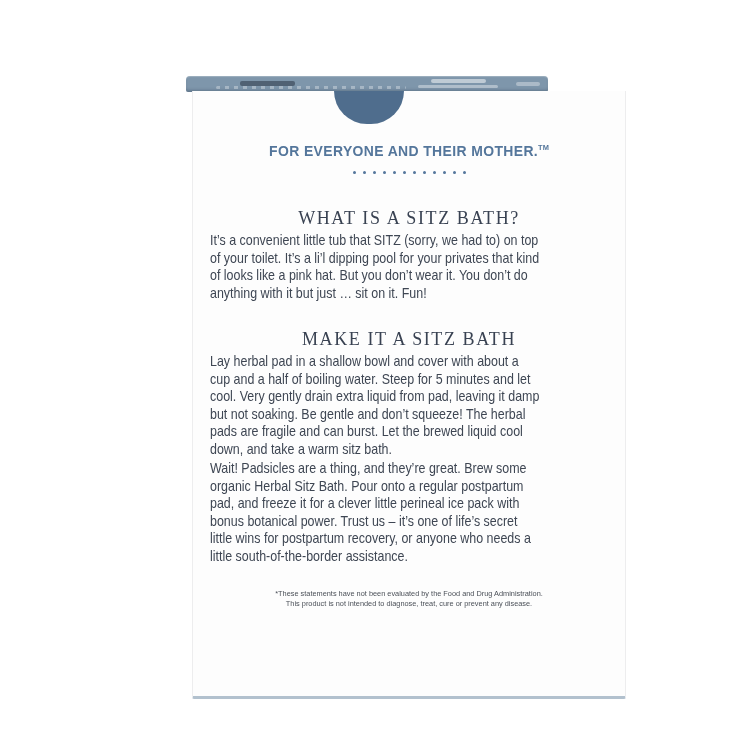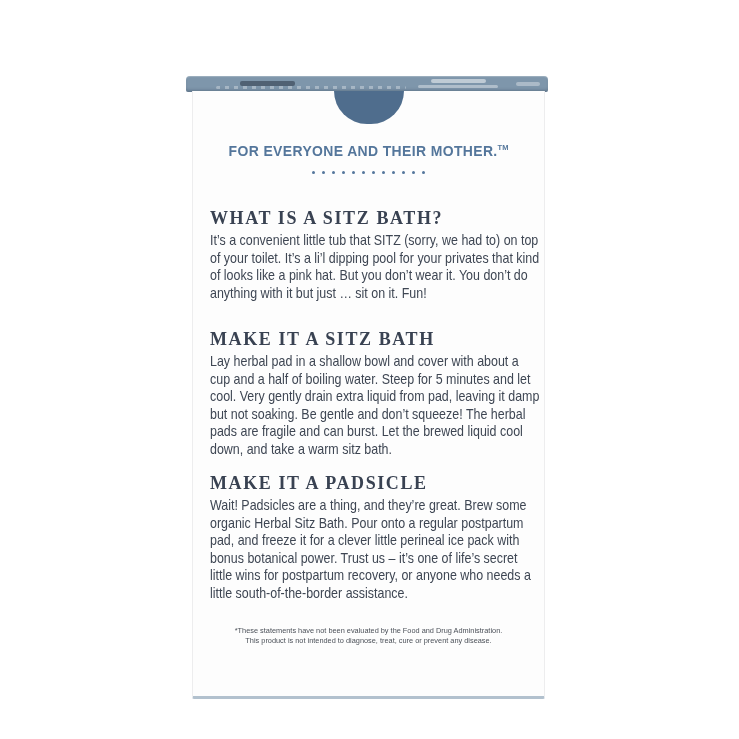--- a/index.html
+++ b/index.html
@@ -19,43 +19,43 @@
   .band-print{position:absolute;border-radius:2px;filter:blur(.7px);}
   .bp1{left:54px;top:5px;width:55px;height:5px;background:rgba(42,54,70,.55);}
   .bp2{left:245px;top:2.5px;width:55px;height:4px;background:rgba(255,255,255,.5);}
   .bp3{left:232px;top:8.5px;width:80px;height:3px;background:rgba(255,255,255,.38);}
   .bp4{left:330px;top:6px;width:24px;height:4px;background:rgba(255,255,255,.35);}
   .bp5{left:30px;top:10px;width:190px;height:2.5px;
        background:repeating-linear-gradient(90deg, rgba(255,255,255,.32) 0 4px, rgba(255,255,255,0) 4px 9px);}
 
   
   .face{
-    position:absolute;left:0;top:15px;width:353px;height:608px;box-sizing:border-box;
+    position:absolute;left:0;top:15px;width:434px;height:608px;box-sizing:border-box;
     background:#fdfdfd;
     border:1px solid #ededee;border-top:none;border-bottom:3px solid #b2c1ce;
     border-radius:0 0 2px 2px;
   }
   .notch{
     position:absolute;left:141px;top:0;width:70px;height:33px;
     background:#4f6d8d;border-radius:0 0 36px 36px;
   }
   .content{padding:0 17px;}
 
   .tagline{
     margin-top:51px;text-align:center;color:#54769b;font-weight:700;
     font-size:15px;letter-spacing:.4px;transform:scaleX(.93);white-space:nowrap;
   }
   .tagline .tm{font-size:8px;vertical-align:6px;letter-spacing:0;}
 
   .dots{margin-top:8px;text-align:center;height:4px;line-height:4px;}
   .dot{display:inline-block;width:3px;height:3px;border-radius:50%;background:#54769b;margin:0 3.5px;}
 
   .section-heading{
-    font-family:"Liberation Serif","DejaVu Serif",serif;font-weight:700;
-    font-size:18px;line-height:21px;letter-spacing:1.6px;color:#394252;text-align:left;
+    font-family:"Liberation Serif","DejaVu Serif",serif;font-weight:400;
+    font-size:18px;line-height:21px;letter-spacing:1.6px;color:#394252;text-align:center;
     white-space:nowrap;
   }
   .s1 .section-heading{margin-top:37px;}
   .s2 .section-heading{margin-top:28px;}
   .s3 .section-heading{margin-top:16px;}
   .section-body{
     margin-top:2px;width:398px;transform:scaleX(.83);transform-origin:left top;
     font-size:15px;line-height:17.5px;color:#3e4653;letter-spacing:0;
   }
 
@@ -91,21 +91,20 @@
           <div class="section-heading">WHAT IS A SITZ BATH?</div>
           <div class="section-body">It’s a convenient little tub that SITZ (sorry, we had to) on top of your toilet. It’s a li’l dipping pool for your privates that kind of looks like a pink hat. But you don’t wear it. You don’t do anything with it but just … sit on it. Fun!</div>
         </div>
 
         <div class="section s2">
           <div class="section-heading">MAKE IT A SITZ BATH</div>
           <div class="section-body">Lay herbal pad in a shallow bowl and cover with about a cup and a half of boiling water. Steep for 5 minutes and let cool. Very gently drain extra liquid from pad, leaving it damp but not soaking. Be gentle and don’t squeeze! The herbal pads are fragile and can burst. Let the brewed liquid cool down, and take a warm sitz bath.</div>
         </div>
 
         <div class="section s3">
-          <div class="section-heading">MAKE IT A PADSICLE</div>
           <div class="section-body">Wait! Padsicles are a thing, and they’re great. Brew some organic Herbal Sitz Bath. Pour onto a regular postpartum pad, and freeze it for a clever little perineal ice pack with bonus botanical power. Trust us – it’s one of life’s secret little wins for postpartum recovery, or anyone who needs a little south-of-the-border assistance.</div>
         </div>
 
         <div class="footnote">
           <div>*These statements have not been evaluated by the Food and Drug Administration.</div>
           <div>This product is not intended to diagnose, treat, cure or prevent any disease.</div>
         </div>
 
       </div>
     </div>

